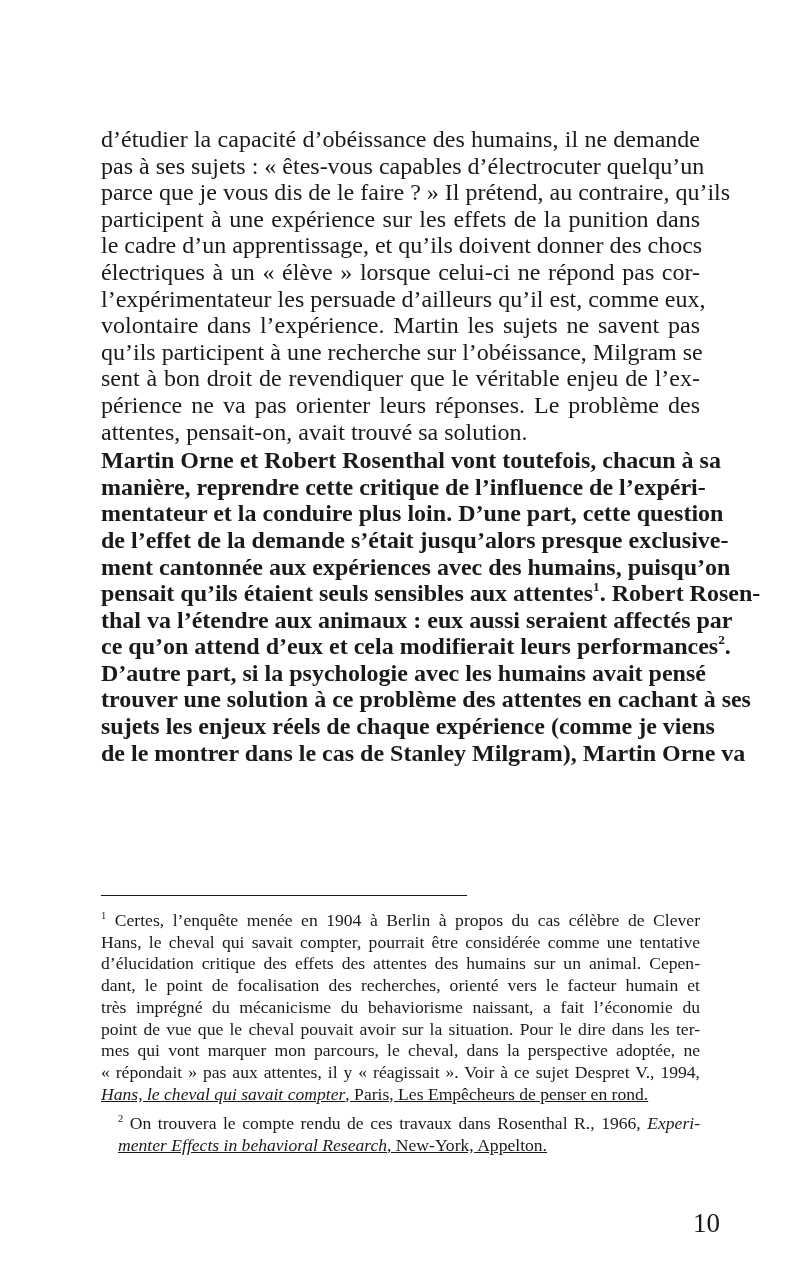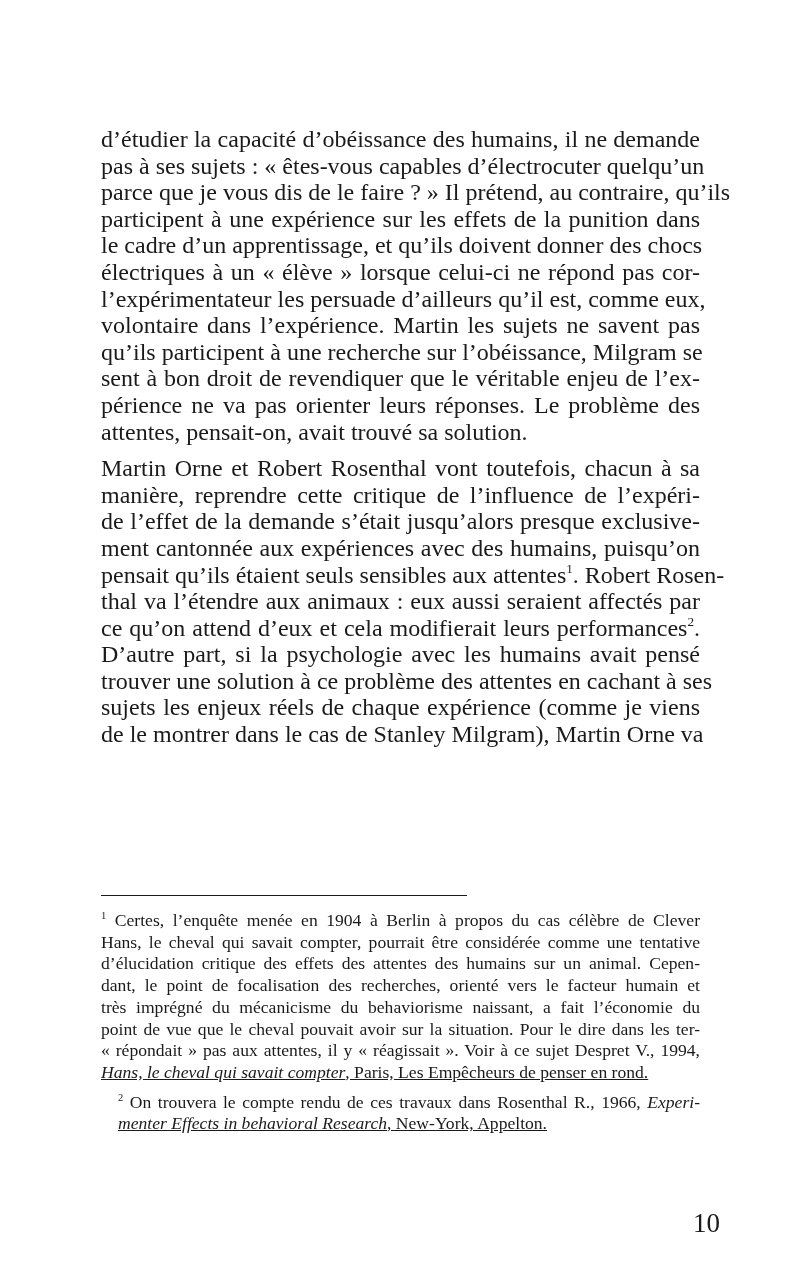--- a/index.html
+++ b/index.html
@@ -22,21 +22,22 @@
       width: 599px;
     }
     .body-text p {
       margin: 0;
       font-size: 24px;
       line-height: 26.6px;
       text-align: justify;
       hyphens: manual;
     }
     .body-text p + p {
-      margin-top: 10px;
+      margin-top: 2px;
+      font-weight: bold;
     }
     .line {
       display: block;
       text-align: justify;
       text-align-last: justify;
       white-space: nowrap;
     }
     .line.last {
       text-align-last: left;
     }
@@ -106,20 +107,21 @@
     <span class="line">l’expérimentateur les persuade d’ailleurs qu’il est, comme eux,</span>
     <span class="line">volontaire dans l’expérience. Martin les sujets ne savent pas</span>
     <span class="line">qu’ils participent à une recherche sur l’obéissance, Milgram se</span>
     <span class="line">sent à bon droit de revendiquer que le véritable enjeu de l’ex-</span>
     <span class="line">périence ne va pas orienter leurs réponses. Le problème des</span>
     <span class="line last">attentes, pensait-on, avait trouvé sa solution.</span>
   </p>
   <p>
     <span class="line">Martin Orne et Robert Rosenthal vont toutefois, chacun à sa</span>
     <span class="line">manière, reprendre cette critique de l’influence de l’expéri-</span>
+    <span class="line">mentateur et la conduire plus loin. D’une part, cette question</span>
     <span class="line">de l’effet de la demande s’était jusqu’alors presque exclusive-</span>
     <span class="line">ment cantonnée aux expériences avec des humains, puisqu’on</span>
     <span class="line"><span>pensait qu’ils étaient seuls sensibles aux attentes</span><sup>1</sup><span>. Robert Rosen-</span></span>
     <span class="line">thal va l’étendre aux animaux : eux aussi seraient affectés par</span>
     <span class="line"><span>ce qu’on attend d’eux et cela modifierait leurs performances</span><sup>2</sup><span>.</span></span>
     <span class="line">D’autre part, si la psychologie avec les humains avait pensé</span>
     <span class="line">trouver une solution à ce problème des attentes en cachant à ses</span>
     <span class="line">sujets les enjeux réels de chaque expérience (comme je viens</span>
     <span class="line">de le montrer dans le cas de Stanley Milgram), Martin Orne va</span>
   </p>
@@ -128,20 +130,21 @@
 <div class="separator"></div>
 
 <div class="footnotes">
   <p class="footnote">
     <span class="line"><sup>1</sup> <span>Certes, l’enquête menée en 1904 à Berlin à propos du cas célèbre de Clever</span></span>
     <span class="line">Hans, le cheval qui savait compter, pourrait être considérée comme une tentative</span>
     <span class="line">d’élucidation critique des effets des attentes des humains sur un animal. Cepen-</span>
     <span class="line">dant, le point de focalisation des recherches, orienté vers le facteur humain et</span>
     <span class="line">très imprégné du mécanicisme du behaviorisme naissant, a fait l’économie du</span>
     <span class="line">point de vue que le cheval pouvait avoir sur la situation. Pour le dire dans les ter-</span>
+    <span class="line">mes qui vont marquer mon parcours, le cheval, dans la perspective adoptée, ne</span>
     <span class="line">« répondait » pas aux attentes, il y « réagissait ». Voir à ce sujet Despret V., 1994,</span>
     <span class="line last"><em>Hans, le cheval qui savait compter</em><span>, Paris, Les Empêcheurs de penser en rond.</span></span>
   </p>
   <p class="footnote">
     <span class="line"><sup>2</sup> <span>On trouvera le compte rendu de ces travaux dans Rosenthal R., 1966, </span><em>Experi-</em></span>
     <span class="line last"><em>menter Effects in behavioral Research</em><span>, New-York, Appelton.</span></span>
   </p>
 </div>
 
 <div class="page-number">10</div>

